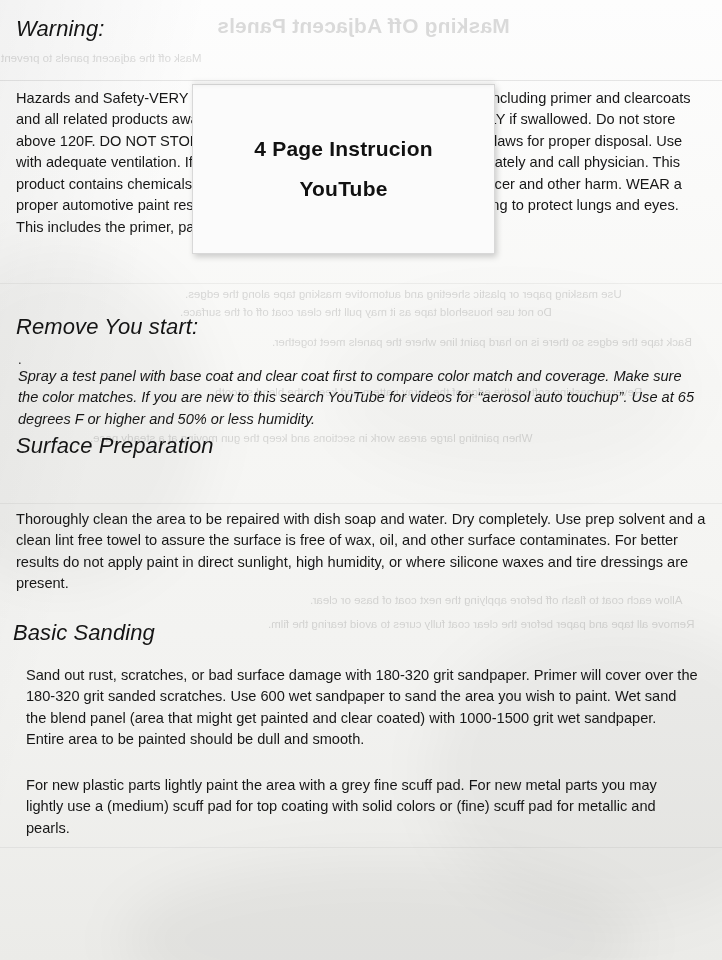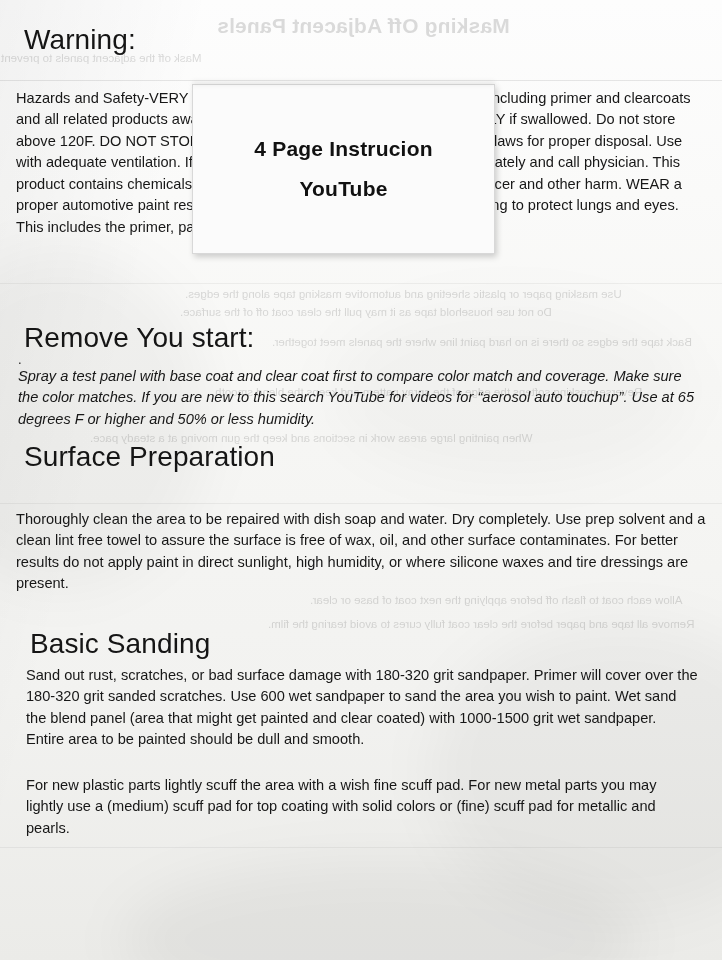--- a/index.html
+++ b/index.html
@@ -63,25 +63,26 @@
     letter-spacing: 0.2px;
   }
   .bleed-body { font-size: 11.5px; }
 
   
   .content {
     position: relative;
     z-index: 5;
   }
   h1.sect {
-    font-size: 28px;
+    font-size: 22px;
     font-weight: normal;
-    margin: 8px;
+    margin: 0;
     letter-spacing: 0.1px;
     color: #151515;
+    font-style: italic;
   }
   p.body {
     font-size: 14.6px;
     line-height: 1.47;
     margin: 0;
     color: #171717;
   }
 
   .abs { position: absolute; }
 
@@ -152,23 +153,23 @@
     <h1 class="sect abs" style="left:16px; top:16px;">Warning:</h1>
     <p class="body abs" style="left:16px; top:88px; width:690px;">Hazards and Safety-VERY IMPORTANT. Keep all aerosol touch-up paint including primer and clearcoats and all related products away from children. Call a physician IMMEDIATELY if swallowed. Do not store above 120F. DO NOT STORE IN CAR and avoid freezing. Follow all local laws for proper disposal. Use with adequate ventilation. If you feel light headed stop product use immediately and call physician. This product contains chemicals known to California to cause birth defects, cancer and other harm. WEAR a proper automotive paint respirator and WEAR safety goggles when spraying to protect lungs and eyes. This includes the primer, paint and clearcoat.</p>
 
     <h1 class="sect abs" style="left:16px; top:314px;">Remove You start:</h1>
     <div class="abs" style="left:18px; top:352px; font-size:13px; color:#222;">.</div>
     <p class="body abs" style="left:18px; top:366px; width:678px;font-style:italic;">Spray a test panel with base coat and clear coat first to compare color match and coverage. Make sure the color matches.  If you are new to this search YouTube for videos for “aerosol auto touchup”.  Use at 65 degrees F or higher and 50% or less humidity.</p>
 
     <h1 class="sect abs" style="left:16px; top:433px;">Surface Preparation</h1>
     <p class="body abs" style="left:16px; top:509px; width:690px;">Thoroughly clean the area to be repaired with dish soap and water.  Dry completely. Use prep solvent and a clean lint free towel to assure the surface is free of wax, oil, and other surface contaminates. For better results do not apply paint in direct sunlight, high humidity, or where silicone waxes and tire dressings are present.</p>
 
-    <h1 class="sect abs" style="left:22px; top:620px;text-align:right;">Basic Sanding</h1>
+    <h1 class="sect abs" style="left:13px; top:620px;text-align:right;">Basic Sanding</h1>
     <p class="body abs" style="left:26px; top:665px; width:672px;">Sand out rust, scratches, or bad surface damage with 180-320 grit sandpaper. Primer will cover over the 180-320 grit sanded scratches. Use 600 wet sandpaper to sand the area you wish to paint. Wet sand the blend panel (area that might get painted and clear coated) with 1000-1500 grit wet sandpaper. Entire area to be painted should be dull and smooth.</p>
-    <p class="body abs" style="left:26px; top:775px; width:668px;">For new plastic parts lightly scuff the area with a wish fine scuff pad. For new metal parts you may lightly use a (medium) scuff pad for top coating with solid colors or (fine) scuff pad for metallic and pearls.</p>
+    <p class="body abs" style="left:26px; top:775px; width:668px;">For new plastic parts lightly paint the area with a grey fine scuff pad. For new metal parts you may lightly use a (medium) scuff pad for top coating with solid colors or (fine) scuff pad for metallic and pearls.</p>
 
   </div>
 
   <div id="label-card">
     <div class="line">4 Page Instrucion</div>
     <div class="line">YouTube</div>
   </div>
 
 </div>
 

